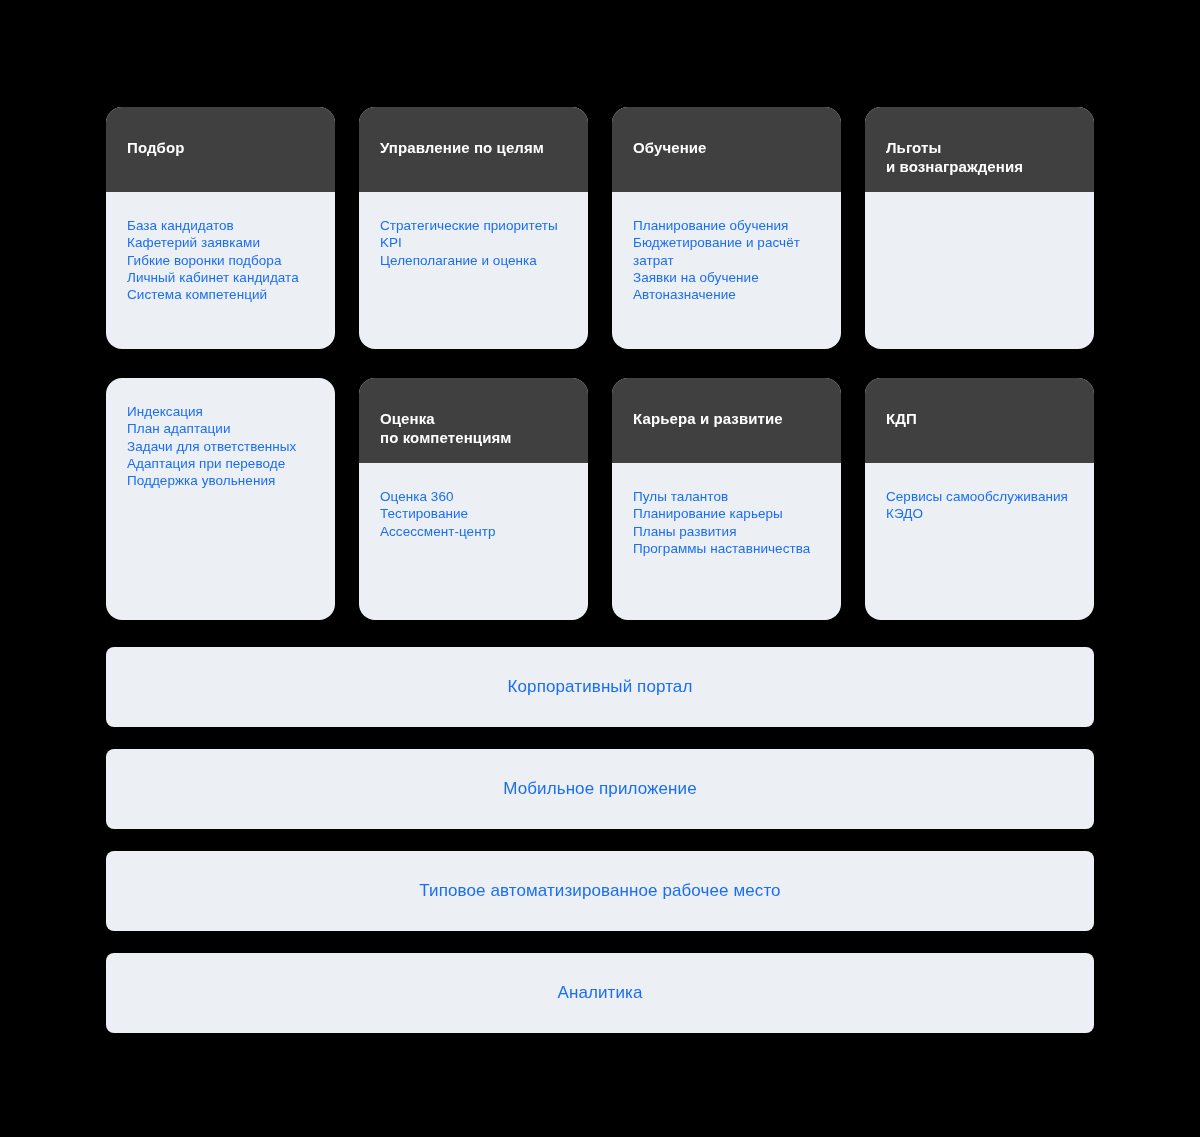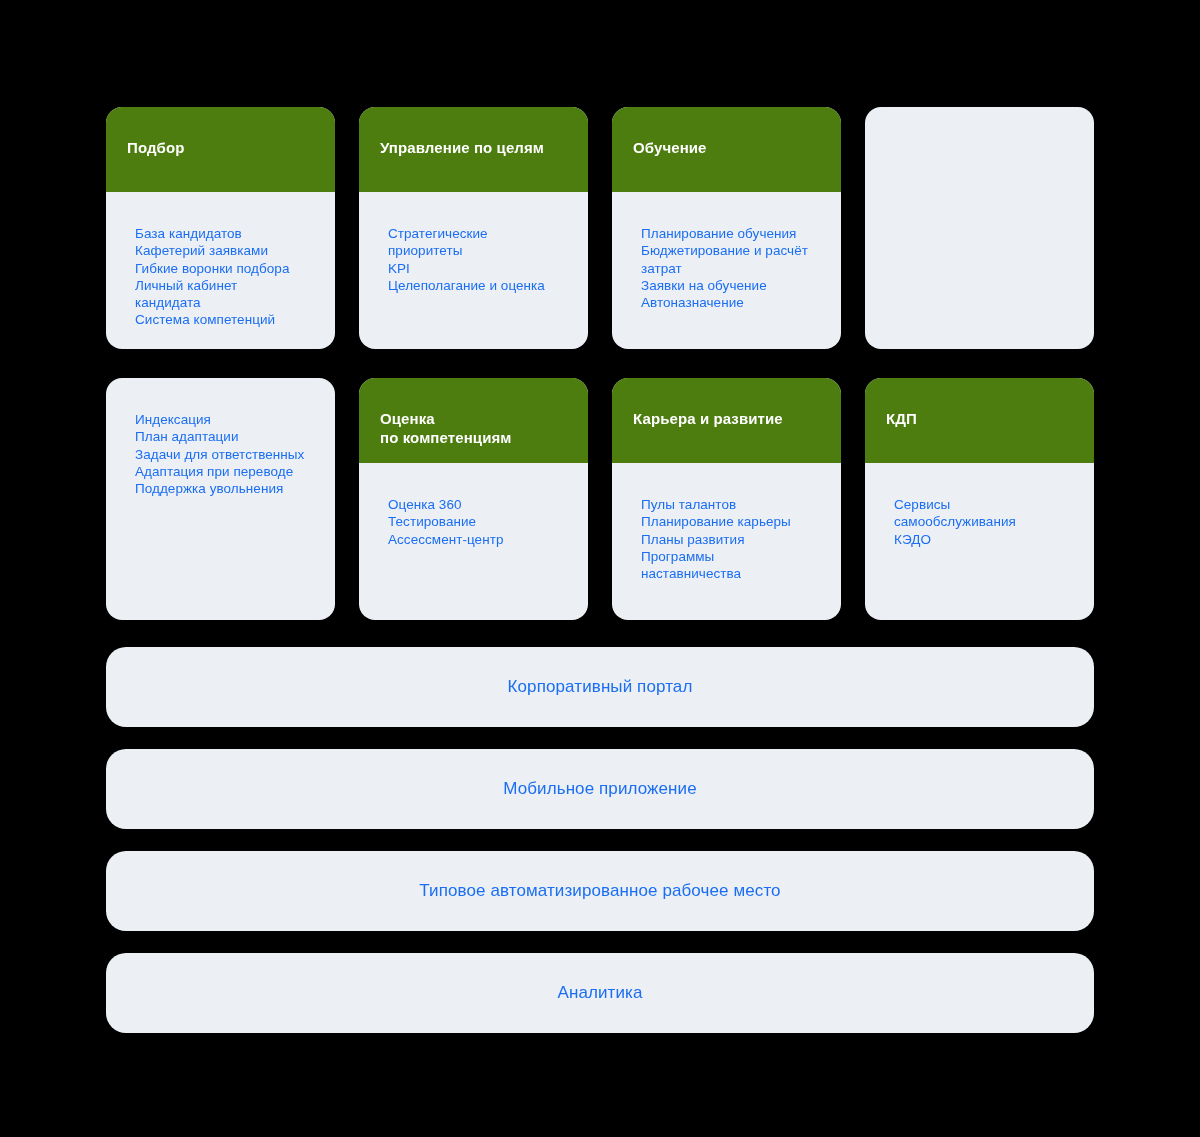--- a/index.html
+++ b/index.html
@@ -37,21 +37,21 @@
   .card {
     border-radius: 16px;
     overflow: hidden;
     background: #ECF0F4;
     height: 242px;
     display: flex;
     flex-direction: column;
   }
 
   .card-head {
-    background: #4d7c0f;
+    background: #404040;
     height: 85px;
     box-sizing: border-box;
     padding: 31px 21px 0 21px;
     flex: 0 0 auto;
   }
 
   .card-title {
     color: #FFFFFF;
     font-size: 15px;
     font-weight: bold;
@@ -62,21 +62,21 @@
   }
 
   .card-body {
     flex: 1 1 auto;
     padding: 25px 21px 0 21px;
     box-sizing: border-box;
   }
 
   .card-list {
     list-style: none;
-    margin: 8px;
+    margin: 0;
     padding: 0;
   }
 
   .card-list li {
     color: #1B6EF3;
     font-size: 13.5px;
     line-height: 17.3px;
     font-weight: 500;
     letter-spacing: 0.05px;
   }
@@ -87,21 +87,21 @@
     left: 106px;
     top: 647px;
     width: 988px;
     display: flex;
     flex-direction: column;
     row-gap: 22px;
   }
 
   .bar {
     height: 80px;
-    border-radius: 20px;
+    border-radius: 8px;
     background: #ECF0F4;
     display: flex;
     align-items: center;
     justify-content: center;
   }
 
   .bar-label {
     color: #1B6EF3;
     font-size: 17px;
     font-weight: 500;
@@ -151,20 +151,24 @@
         <ul class="card-list">
           <li>Планирование обучения</li>
           <li>Бюджетирование и расчёт затрат</li>
           <li>Заявки на обучение</li>
           <li>Автоназначение</li>
         </ul>
       </div>
     </div>
 
     <div class="card">
+      <div class="card-head">
+        <div class="card-title">Льготы
+и вознаграждения</div>
+      </div>
     </div>
 
     <div class="card">
       <div class="card-body">
         <ul class="card-list">
           <li>Индексация</li>
           <li>План адаптации</li>
           <li>Задачи для ответственных</li>
           <li>Адаптация при переводе</li>
           <li>Поддержка увольнения</li>

